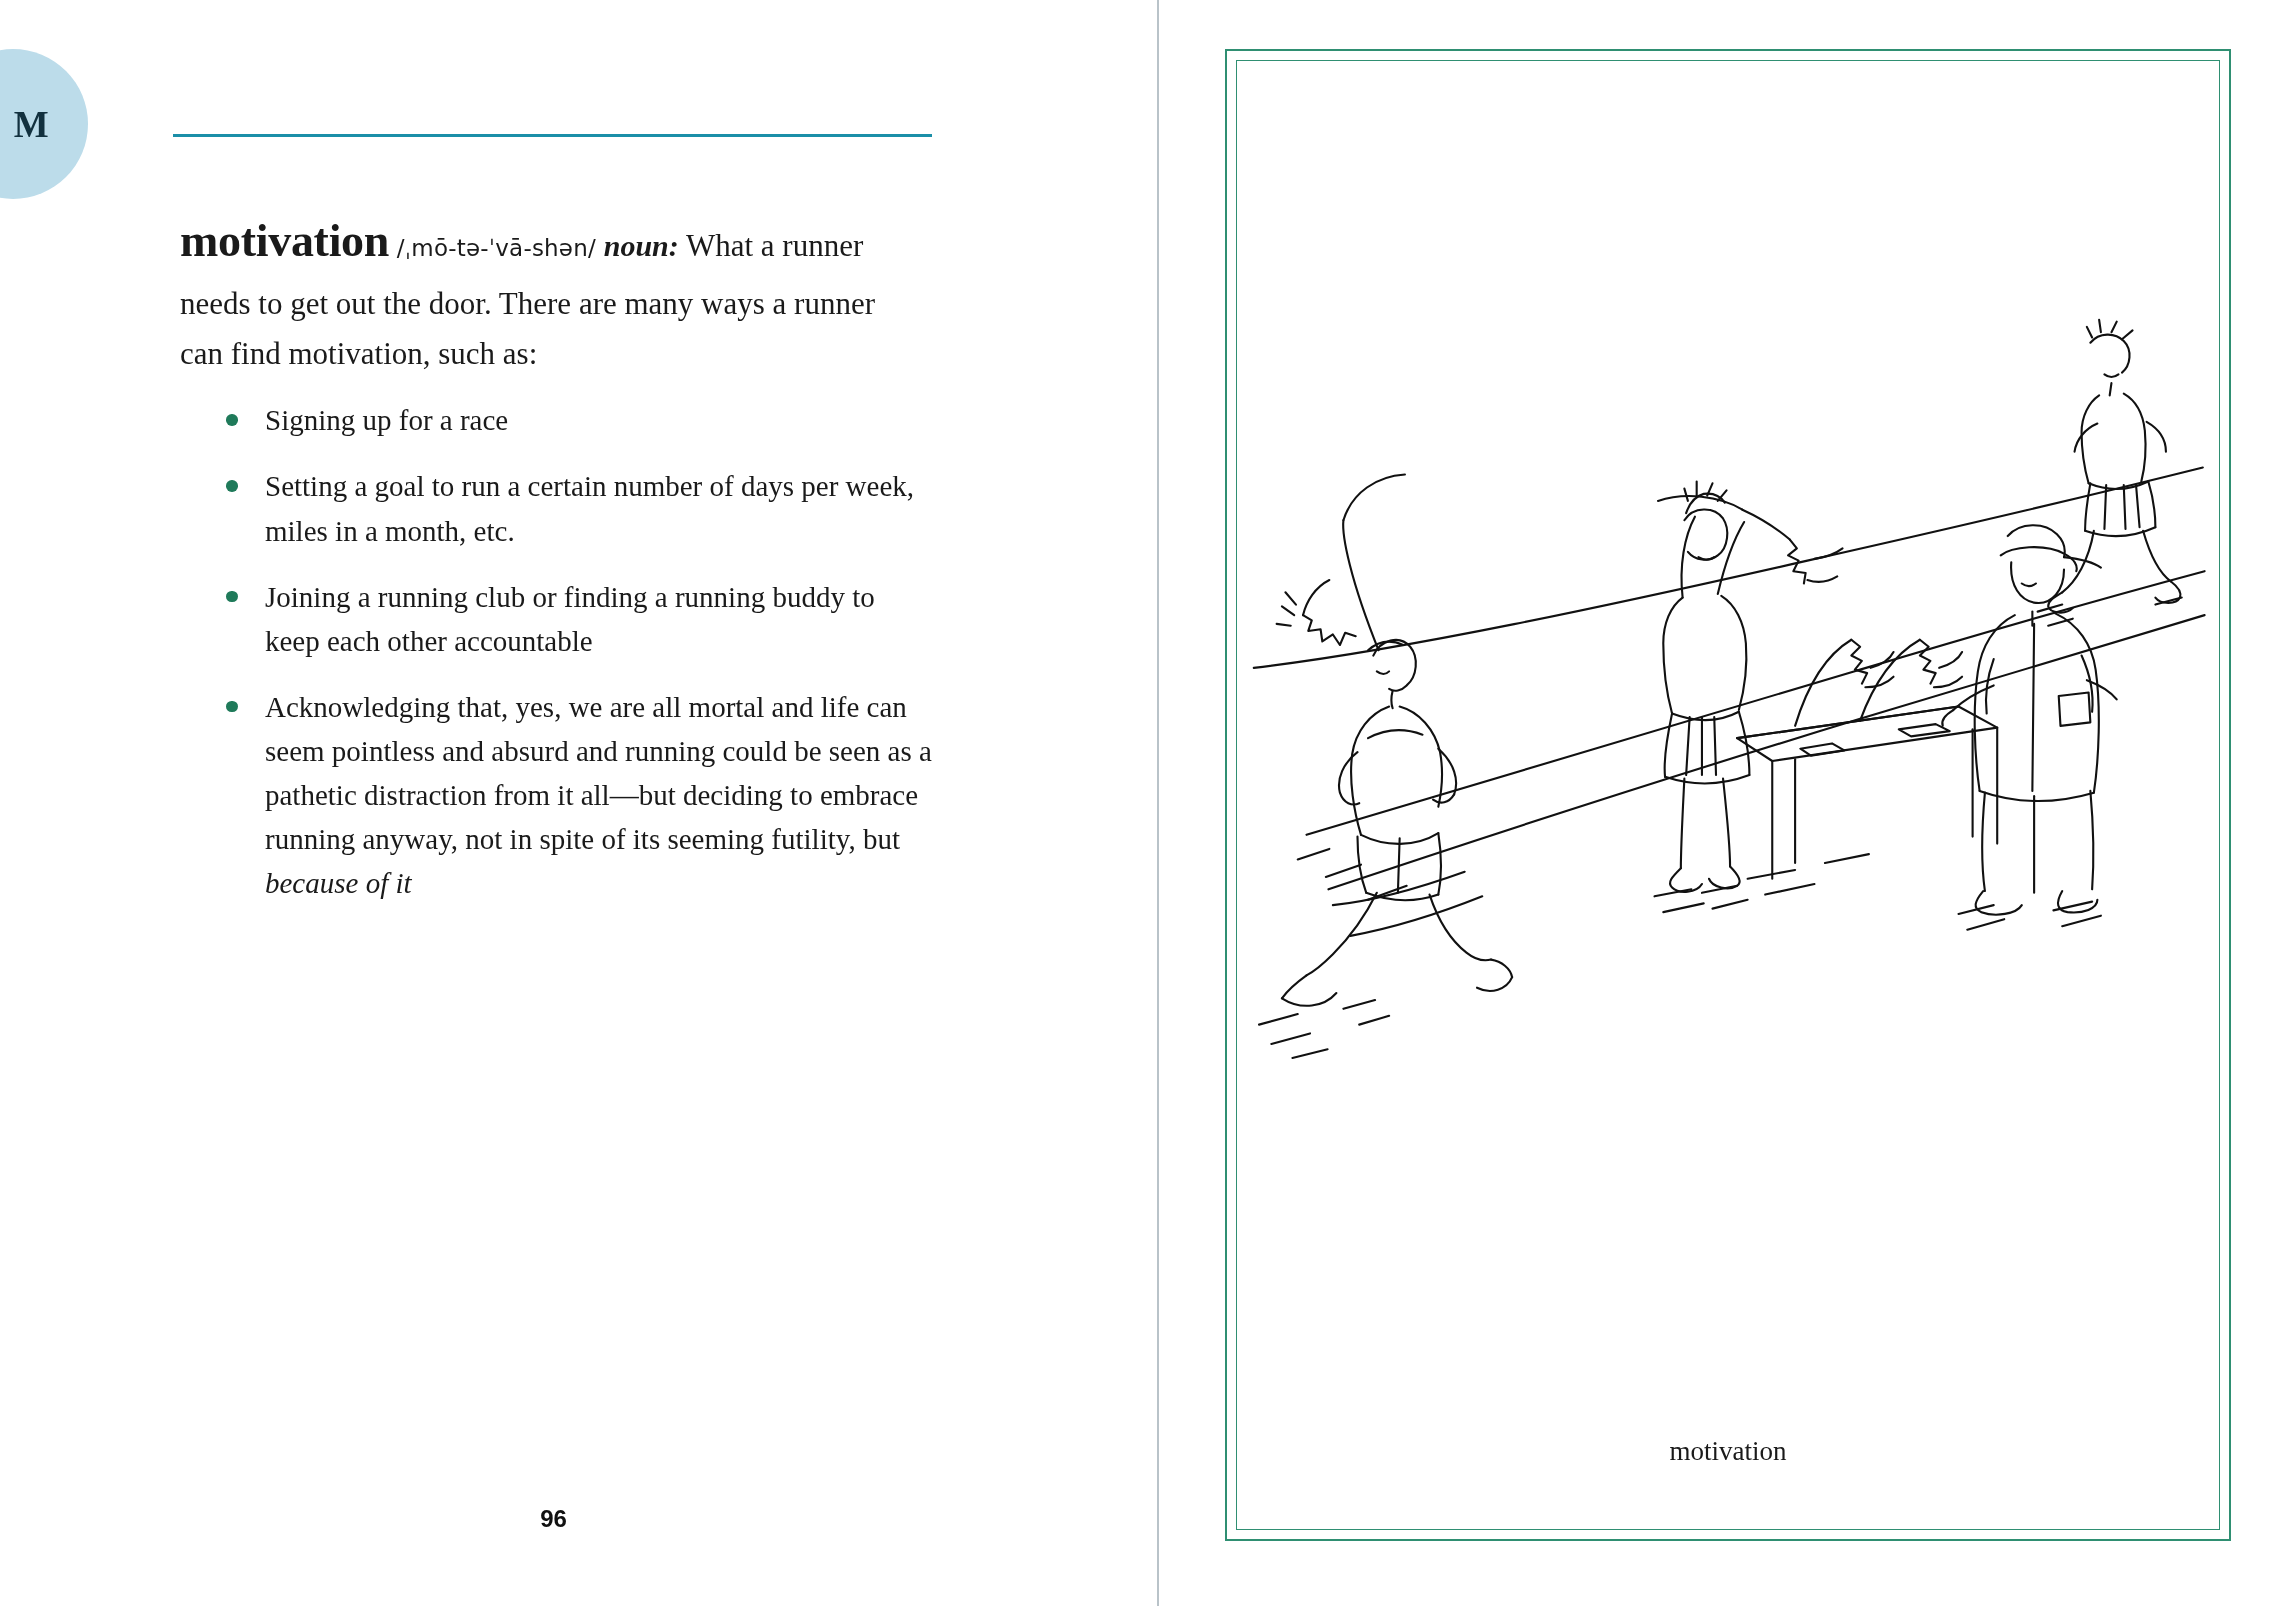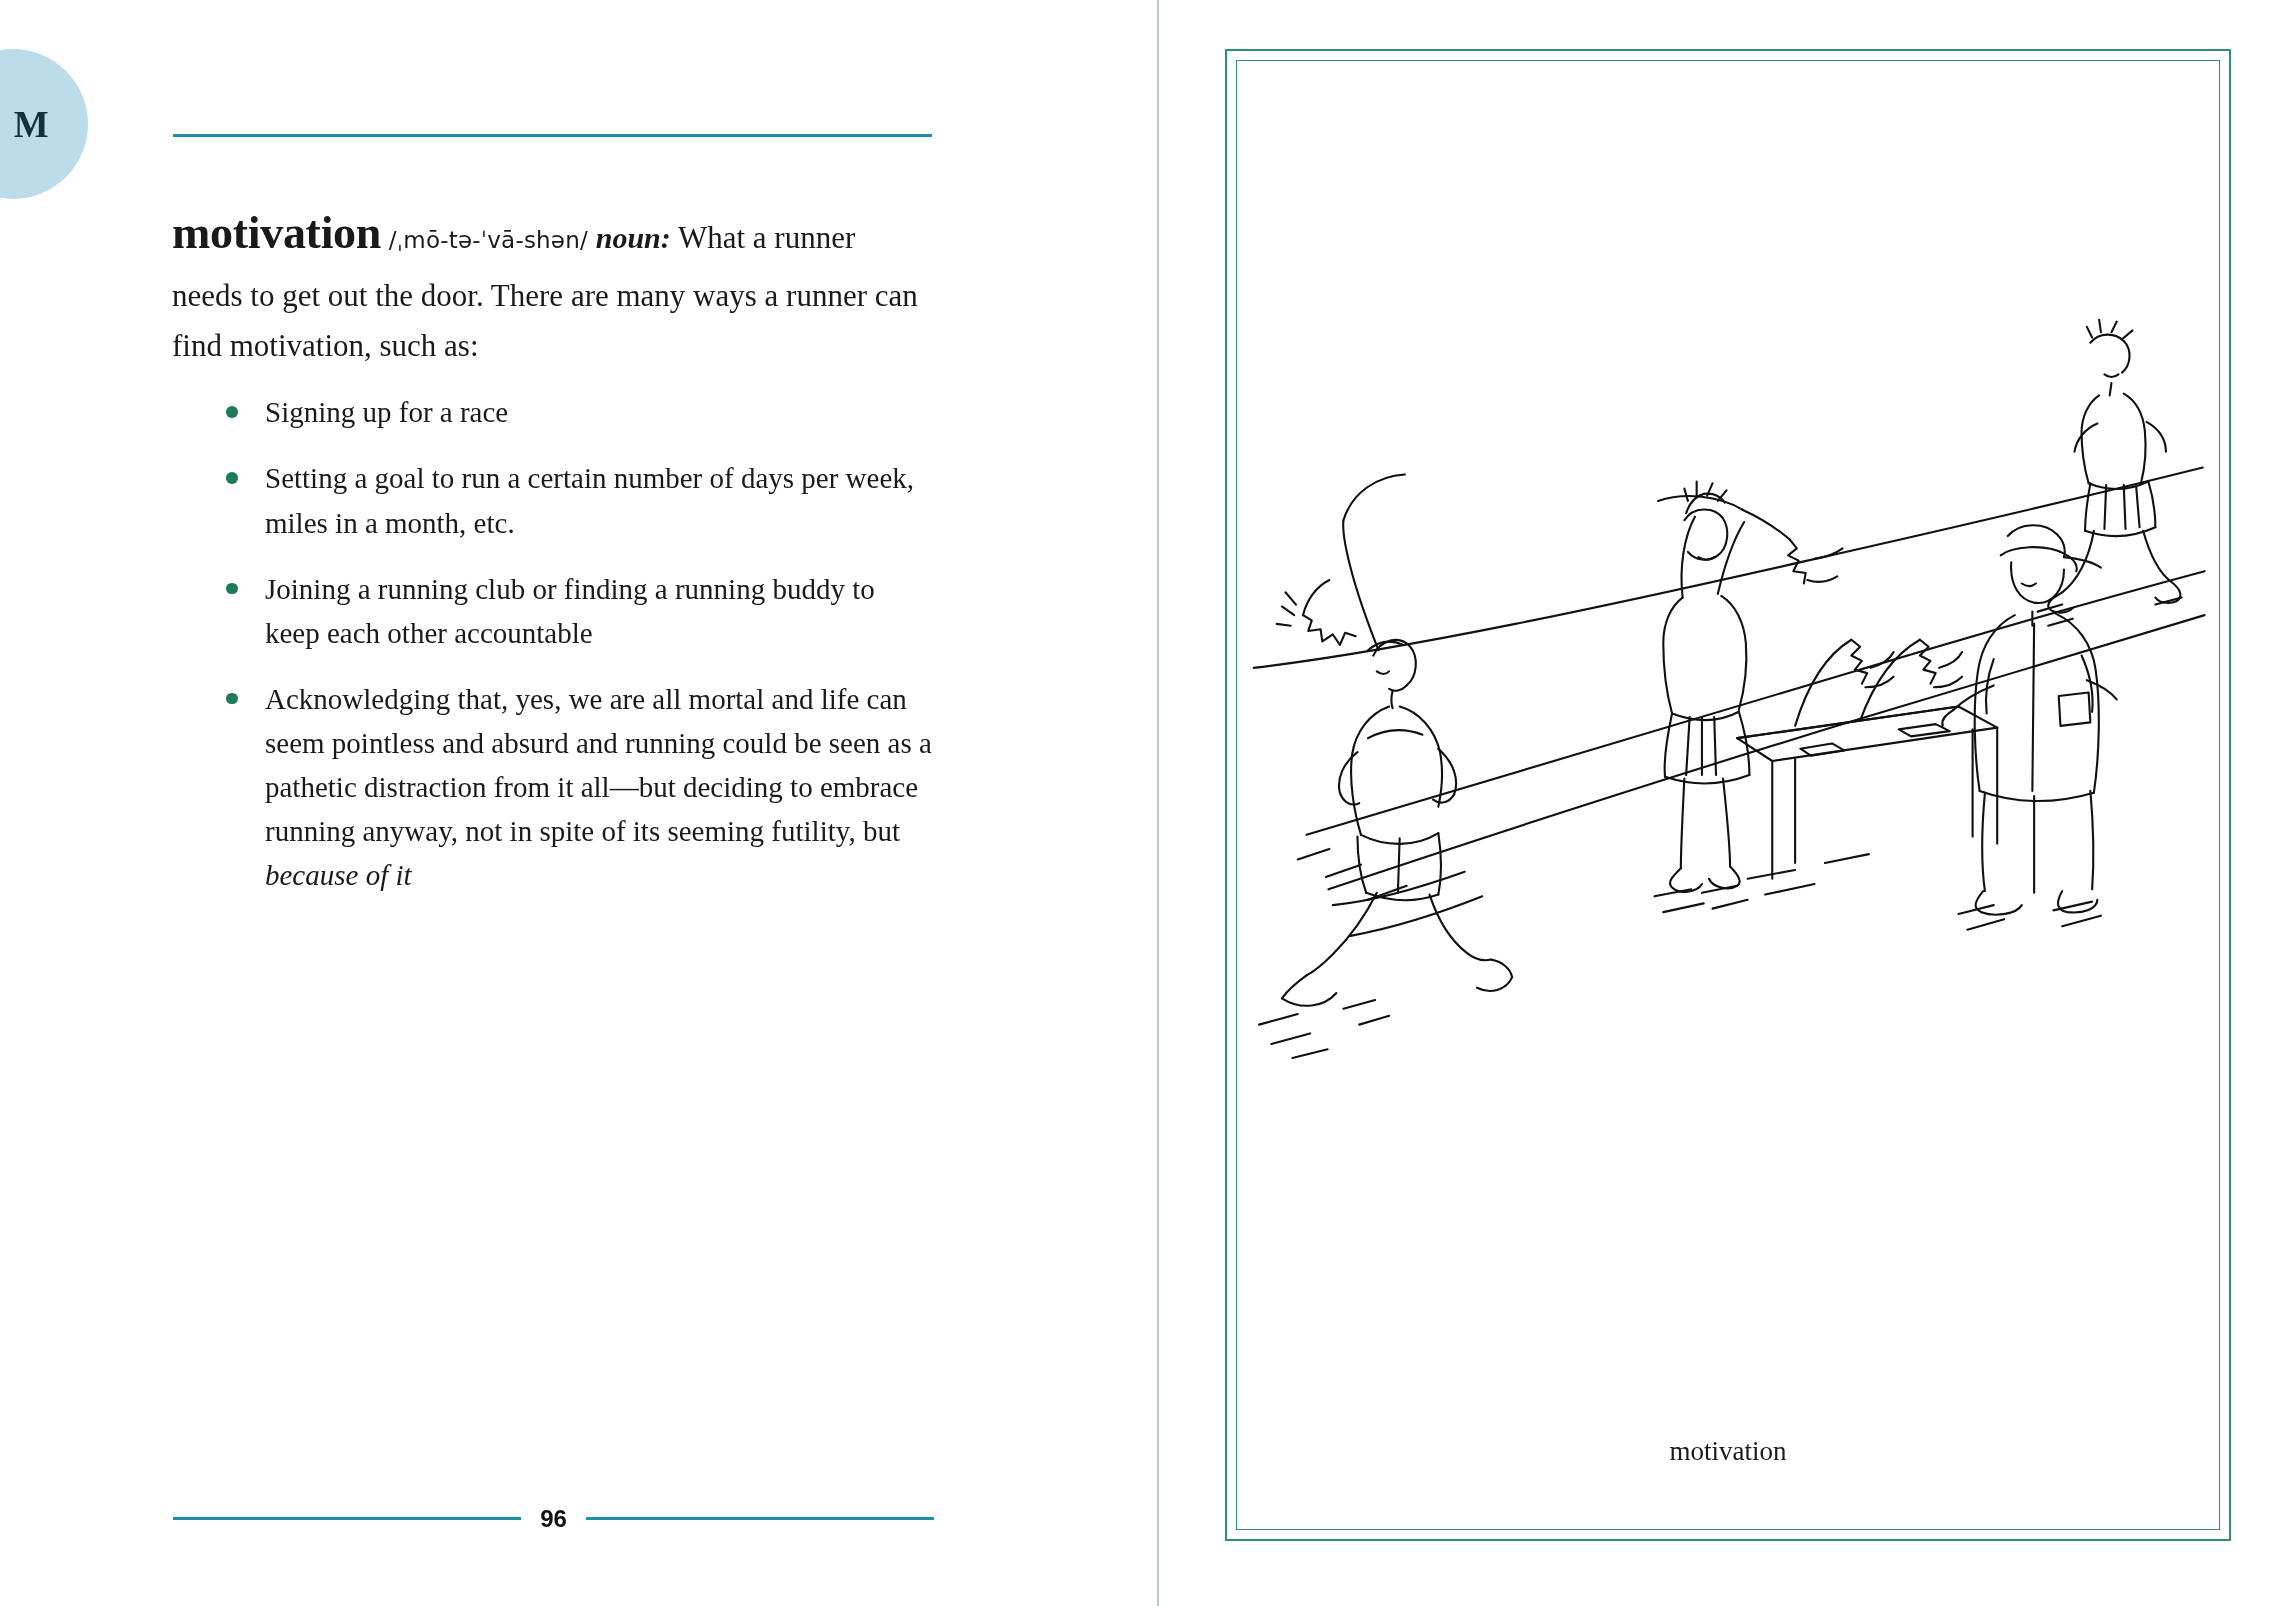--- a/index.html
+++ b/index.html
@@ -63,21 +63,21 @@
     position: absolute;
     left: 168px;
     top: 192px;
     width: 768px;
   }
 
   .entry-head {
     font-size: 31px;
     line-height: 1.62;
     color: #1a1a1a;
-    margin: 4px;
+    margin: 12px;
     text-align: left;
   }
   .headword {
     font-family: "Liberation Serif", serif;
     font-weight: bold;
     font-size: 46px;
     letter-spacing: -0.3px;
   }
   .pron {
     font-family: "DejaVu Sans", sans-serif;
@@ -120,20 +120,21 @@
 
   .footer {
     position: absolute;
     left: 173px;
     top: 1501px;
     width: 761px;
     height: 35px;
     display: flex;
     align-items: center;
     justify-content: flex-start;
+    flex-direction: column;
   }
   .footer .line {
     flex: 1 1 auto;
     height: 0;
     border-top: 3.5px solid #1b8fa8;
   }
   .footer .pageno {
     font-family: "Liberation Sans", sans-serif;
     font-weight: bold;
     font-size: 24px;

